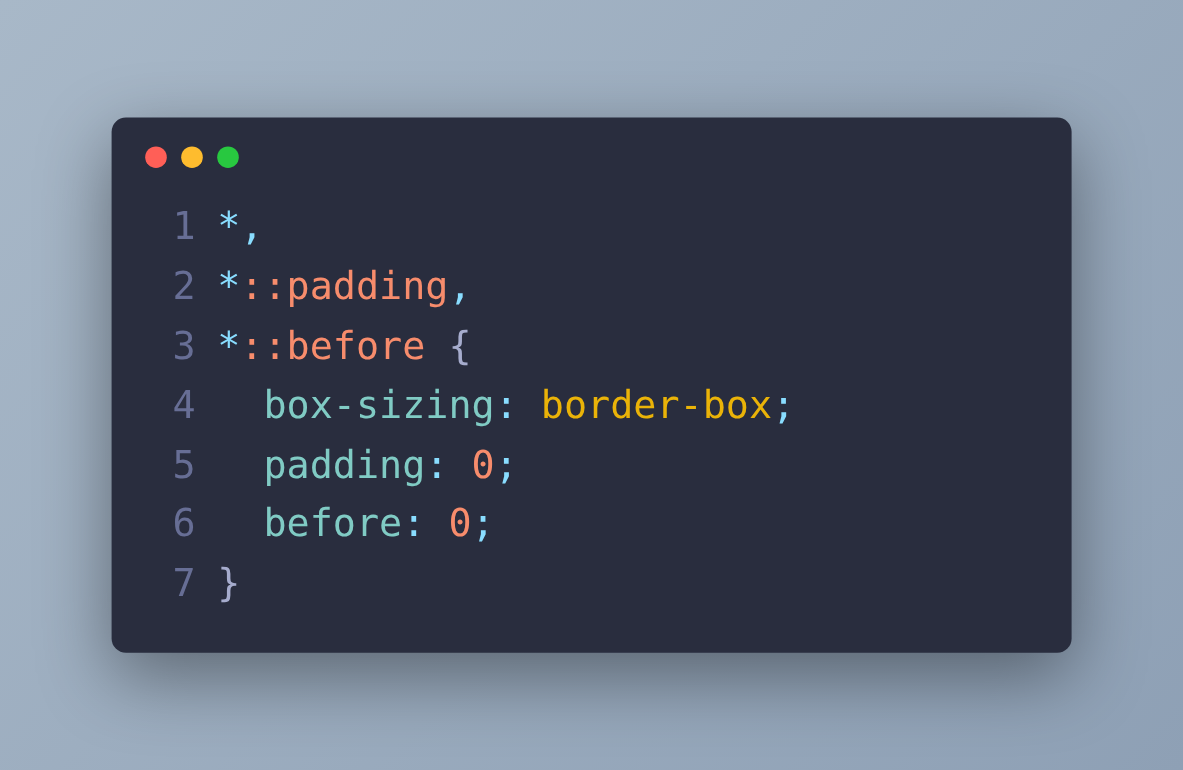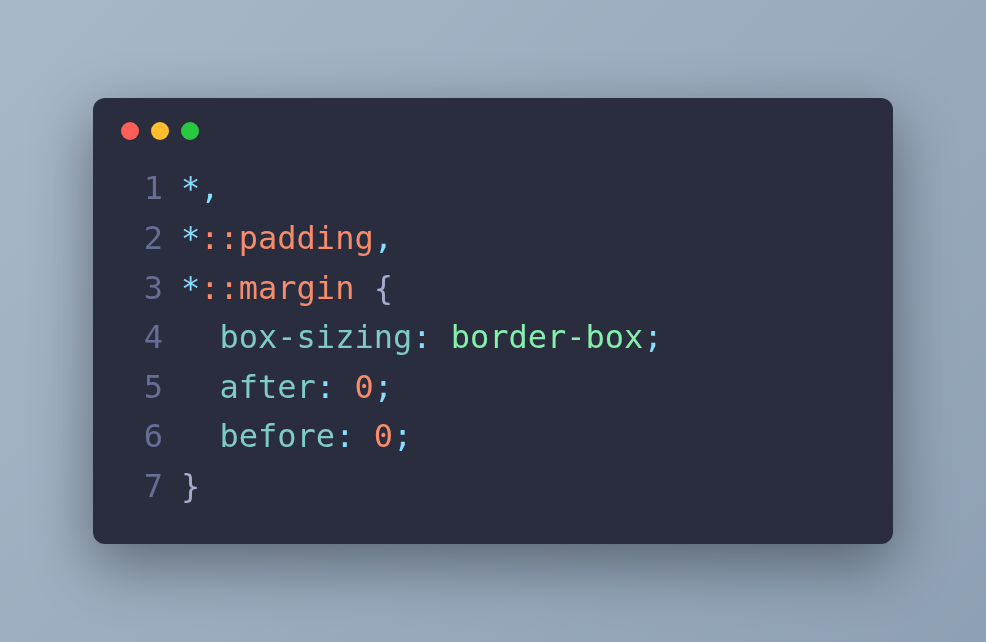--- a/index.html
+++ b/index.html
@@ -53,36 +53,36 @@
       margin-right: 18px;
       user-select: none;
       flex-shrink: 0;
     }
     .tok-star { color: #89ddff; }
     .tok-pseudo { color: #f78c6c; }
     .tok-comma { color: #89ddff; }
     .tok-brace { color: #a6accd; }
     .tok-prop { color: #80cbc4; }
     .tok-colon { color: #89ddff; }
-    .tok-value { color: #86efac; }
+    .tok-value { color: #eab308; }
     .tok-number { color: #f78c6c; }
     .tok-semi { color: #89ddff; }
     .tok-plain { color: #a6accd; }
   </style>
 </head>
 <body>
 
 <div class="editor-window">
   <div class="titlebar">
     <div class="traffic-light red"></div>
     <div class="traffic-light yellow"></div>
     <div class="traffic-light green"></div>
   </div>
   <div class="code-area" id="code-area">
       <div class="code-line"><span class="line-number">1</span><span><span class="tok-star">*</span><span class="tok-comma">,</span></span></div>
       <div class="code-line"><span class="line-number">2</span><span><span class="tok-star">*</span><span class="tok-pseudo">::padding</span><span class="tok-comma">,</span></span></div>
-      <div class="code-line"><span class="line-number">3</span><span><span class="tok-star">*</span><span class="tok-pseudo">::margin</span><span class="tok-plain"> </span><span class="tok-brace">{</span></span></div>
+      <div class="code-line"><span class="line-number">3</span><span><span class="tok-star">*</span><span class="tok-pseudo">::before</span><span class="tok-plain"> </span><span class="tok-brace">{</span></span></div>
       <div class="code-line"><span class="line-number">4</span><span><span class="tok-plain">  </span><span class="tok-prop">box-sizing</span><span class="tok-colon">:</span><span class="tok-plain"> </span><span class="tok-value">border-box</span><span class="tok-semi">;</span></span></div>
-      <div class="code-line"><span class="line-number">5</span><span><span class="tok-plain">  </span><span class="tok-prop">after</span><span class="tok-colon">:</span><span class="tok-plain"> </span><span class="tok-number">0</span><span class="tok-semi">;</span></span></div>
+      <div class="code-line"><span class="line-number">5</span><span><span class="tok-plain">  </span><span class="tok-prop">padding</span><span class="tok-colon">:</span><span class="tok-plain"> </span><span class="tok-number">0</span><span class="tok-semi">;</span></span></div>
       <div class="code-line"><span class="line-number">6</span><span><span class="tok-plain">  </span><span class="tok-prop">before</span><span class="tok-colon">:</span><span class="tok-plain"> </span><span class="tok-number">0</span><span class="tok-semi">;</span></span></div>
       <div class="code-line"><span class="line-number">7</span><span><span class="tok-brace">}</span></span></div>
     </div>
 </div>
 
 </body></html>

